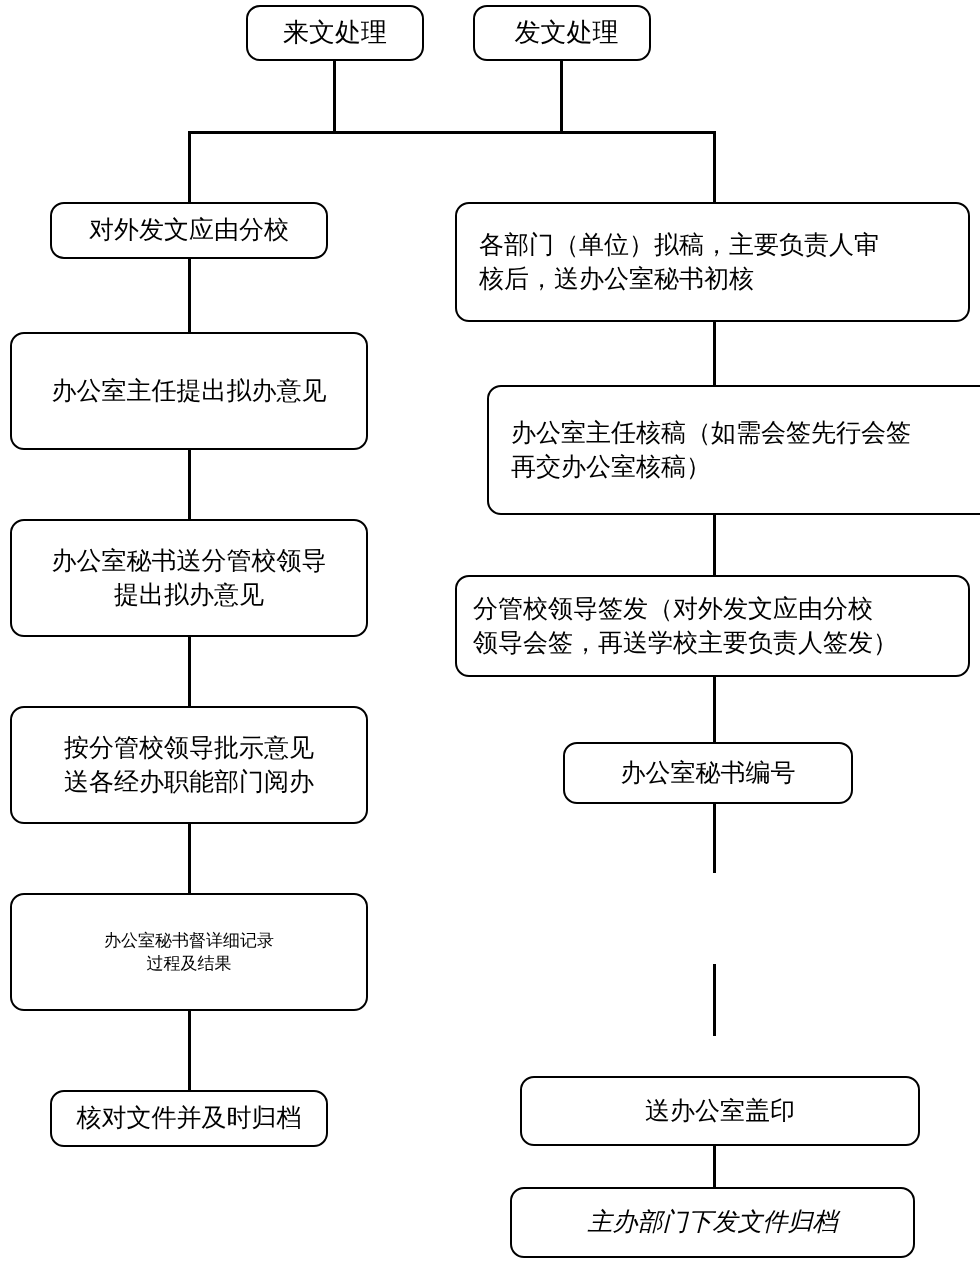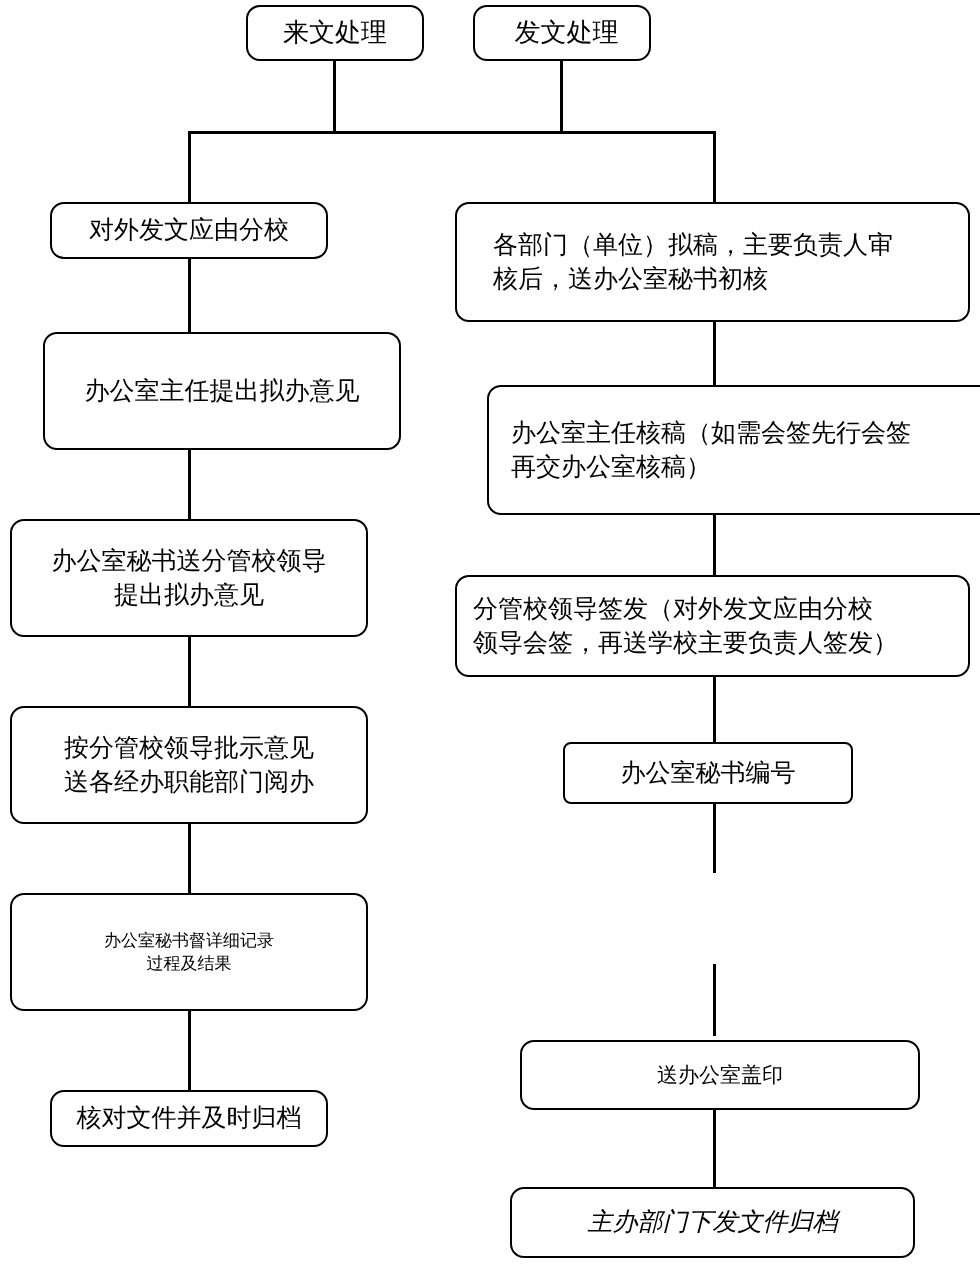--- a/index.html
+++ b/index.html
@@ -59,21 +59,21 @@
   <div class="connector v-line" style="left:560px; top:61px; height:72px;"></div>
   <div class="connector h-line" style="left:188px; top:131px; width:528px;"></div>
   <div class="connector v-line" style="left:188px; top:131px; height:72px;"></div>
   <div class="connector v-line" style="left:713px; top:131px; height:72px;"></div>
 
   <div class="node" style="left:50px; top:202px; width:278px; height:57px; font-size:25px;">
     <span class="label">对外发文应由分校</span>
   </div>
   <div class="connector v-line" style="left:188px; top:258px; height:76px;"></div>
 
-  <div class="node" style="left:10px; top:332px; width:358px; height:118px; font-size:25px;margin-left:33px;">
+  <div class="node" style="left:10px; top:332px; width:358px; height:118px; font-size:25px;">
     <span class="label">办公室主任提出拟办意见</span>
   </div>
   <div class="connector v-line" style="left:188px; top:449px; height:72px;"></div>
 
   <div class="node" style="left:10px; top:519px; width:358px; height:118px; font-size:25px;">
     <span class="label">办公室秘书送分管校领导
 提出拟办意见</span>
   </div>
   <div class="connector v-line" style="left:188px; top:636px; height:72px;"></div>
 
@@ -86,46 +86,46 @@
   <div class="node" style="left:10px; top:893px; width:358px; height:118px; font-size:17px;">
     <span class="label">办公室秘书督详细记录
 过程及结果</span>
   </div>
   <div class="connector v-line" style="left:188px; top:1010px; height:82px;"></div>
 
   <div class="node" style="left:50px; top:1090px; width:278px; height:57px; font-size:25px;">
     <span class="label">核对文件并及时归档</span>
   </div>
 
-  <div class="node" style="left:455px; top:202px; width:515px; height:120px; font-size:25px; justify-content:flex-start; padding-left:36px; text-align:left;">
+  <div class="node" style="left:455px; top:202px; width:515px; height:120px; font-size:25px; justify-content:flex-start; padding-left:22px; text-align:left;">
     <span class="label">各部门（单位）拟稿，主要负责人审
 核后，送办公室秘书初核</span>
   </div>
   <div class="connector v-line" style="left:713px; top:321px; height:66px;"></div>
 
   <div class="node" style="left:455px; top:385px; width:515px; height:130px; font-size:25px; justify-content:flex-start; padding-left:22px; text-align:left;margin-left:32px;">
     <span class="label">办公室主任核稿（如需会签先行会签
 再交办公室核稿）</span>
   </div>
   <div class="connector v-line" style="left:713px; top:514px; height:63px;"></div>
 
   <div class="node" style="left:455px; top:575px; width:515px; height:102px; font-size:25px; justify-content:flex-start; padding-left:16px; text-align:left;font-family:Liberation Serif, serif;">
     <span class="label">分管校领导签发（对外发文应由分校
 领导会签，再送学校主要负责人签发）</span>
   </div>
   <div class="connector v-line" style="left:713px; top:676px; height:68px;"></div>
 
-  <div class="node" style="left:563px; top:742px; width:290px; height:62px; font-size:25px;border-radius:8px;">
+  <div class="node" style="left:563px; top:742px; width:290px; height:62px; font-size:25px;">
     <span class="label">办公室秘书编号</span>
   </div>
   <div class="connector v-line" style="left:713px; top:803px; height:70px;"></div>
 
   <div class="connector v-line" style="left:713px; top:964px; height:72px;"></div>
 
-  <div class="node" style="left:520px; top:1040px; width:400px; height:70px; font-size:21px;">
+  <div class="node" style="left:520px; top:1076px; width:400px; height:70px; font-size:25px;">
     <span class="label">送办公室盖印</span>
   </div>
   <div class="connector v-line" style="left:713px; top:1103px; height:86px;"></div>
 
   <div class="node" style="left:510px; top:1187px; width:405px; height:71px; font-size:25px;font-style:italic;">
     <span class="label">主办部门下发文件归档</span>
   </div>
 
 </div>
 

